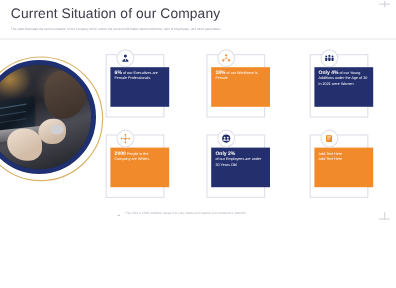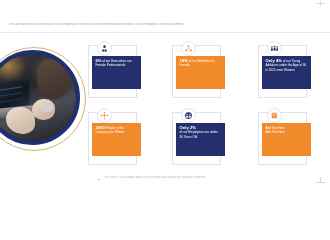--- a/index.html
+++ b/index.html
@@ -269,20 +269,21 @@
   .footer-mark i { position: absolute; background: #d6d6de; }
   .footer-mark i.a { left: 0; bottom: 0; width: 9px; height: 1px; }
   .footer-mark i.b { left: 4px; bottom: 0; width: 1px; height: 6px; }
 </style>
 </head>
 <body>
 
 <div class="slide">
 
   <div class="header">
+    <div class="title">Current Situation of our Company</div>
     <div class="subtitle">This slide illustrates the current situation of our company which shows the current information about workforce, ratio of employees, and other parameters</div>
     <div class="header-rule"></div>
     <div class="corner-mark">
       <i class="a"></i>
         <i class="b"></i>
     </div>
   </div>
 
   <div class="photo-wrap">
     <div class="photo-ring-outer"></div>

